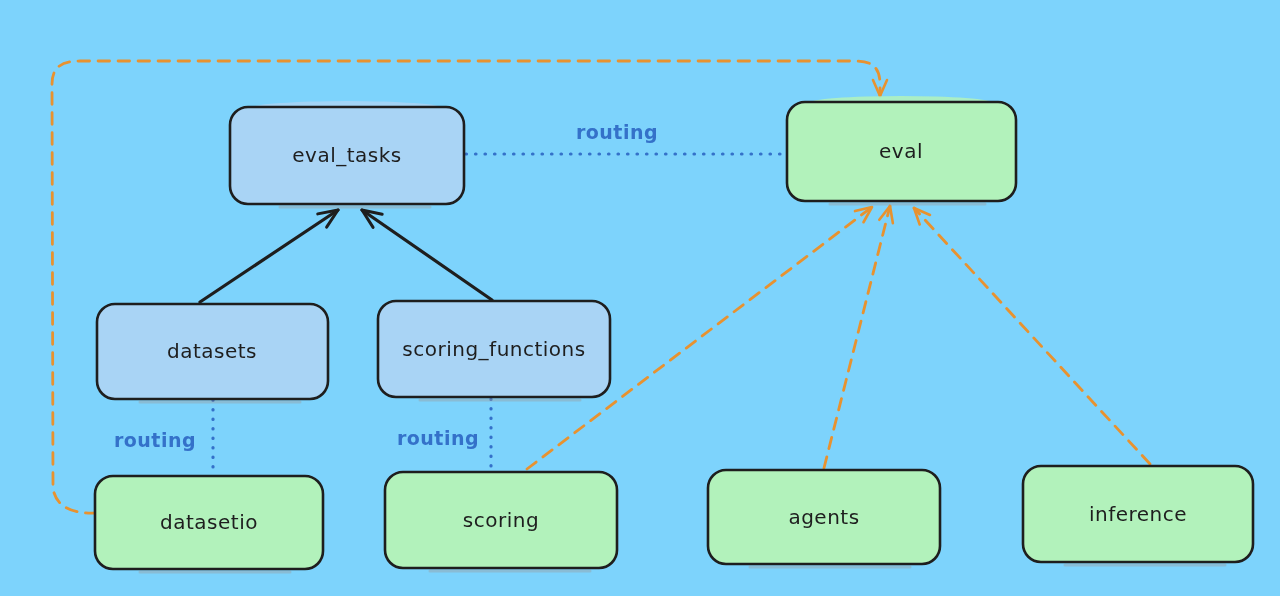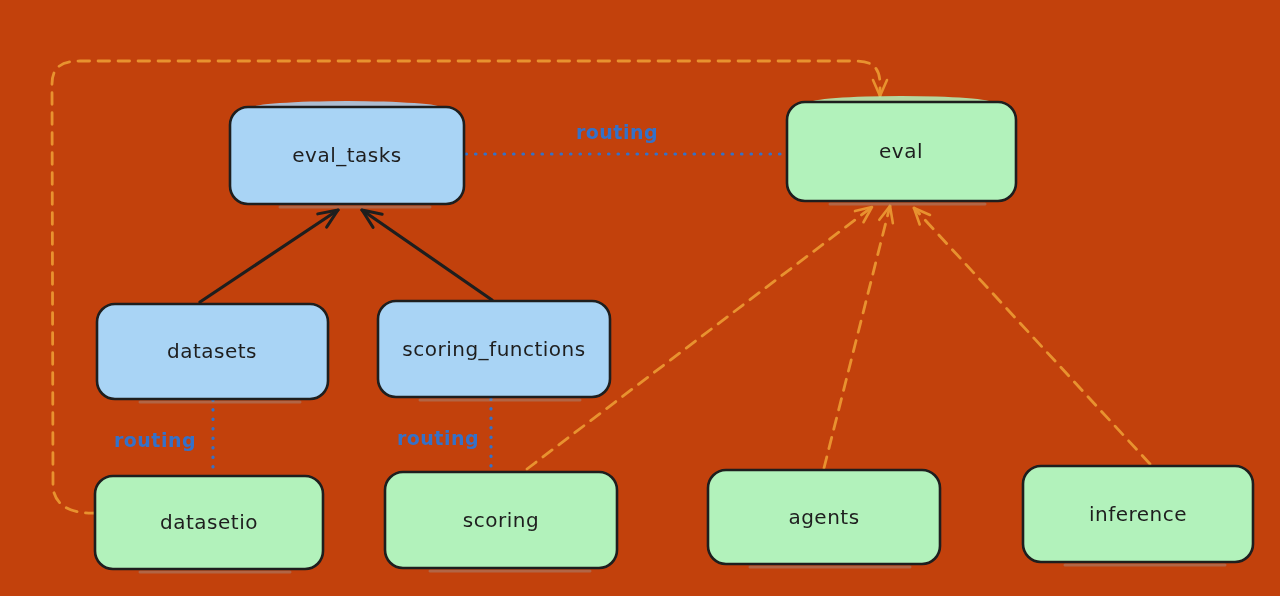--- a/index.html
+++ b/index.html
@@ -1,20 +1,20 @@
 <!DOCTYPE html>
 <html><head>
 <meta charset="utf-8">
 <style>
   html, body { margin: 0; padding: 0; background: #ffffff; }
   .stage {
     position: relative;
     width: 1280px;
     height: 596px;
-    background: #c2410c;
+    background: #7dd3fc;
     overflow: hidden;
     font-family: "DejaVu Sans", "Liberation Sans", sans-serif;
   }
   svg { display: block; }
   .node-rect {
     stroke: #1e1e1e;
     stroke-width: 2.6;
   }
   .node-label {
     fill: #1e1e1e;

